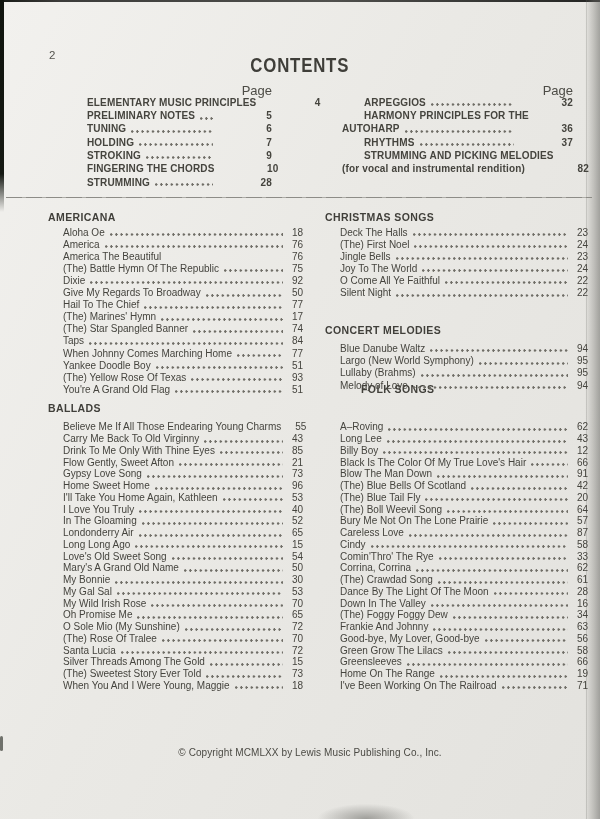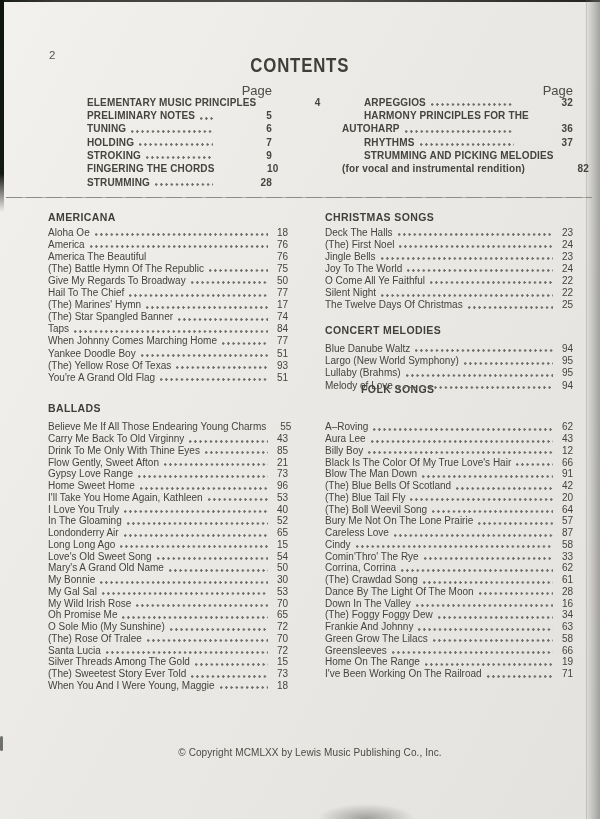--- a/index.html
+++ b/index.html
@@ -28,21 +28,21 @@
   .fm{position:absolute;top:95px;}
   .fm.l{left:48px;width:224px;}
   .fm.r{left:325px;width:248px;}
   .fm .row{height:13.3px;}
   .fm .t,.fm .pg{font-weight:700;letter-spacing:.15px;padding-left:39px;}
 
   .divider{position:absolute;top:197px;left:6px;width:586px;height:1px;
     background:repeating-linear-gradient(90deg,#8d8c87 0 16px,#aeada8 16px 20px);}
 
   .heading{position:absolute;font-size:10.5px;font-weight:700;letter-spacing:.4px;color:#403f3a;line-height:1;}
-  .songs{position:absolute;}
+  .songs{position:absolute;margin-left:15px;}
   .songs.colL{width:240px;left:48px;}
   .songs.colR{width:248px;left:325px;}
   #list-americana{top:226px;}  #list-americana .row{height:12.1px;}
   #list-christmas{top:226px;}  #list-christmas .row{height:12.1px;}
   #list-concert{top:342px;}    #list-concert .row{height:12.3px;}
   #list-ballads{top:421px;}    #list-ballads .row{height:11.75px;}
   #list-folk{top:421px;}       #list-folk .row{height:11.75px;}
 
   .row{display:flex;align-items:flex-end;font-size:10px;}
   .row .t{white-space:nowrap;line-height:1.15;}
@@ -198,20 +198,25 @@
     <span class="t">America The Beautiful</span>
     <span class="leader no-dots"></span>
     <span class="pg">76</span>
   </div>
       <div class="row">
     <span class="t">(The) Battle Hymn Of The Republic</span>
     <span class="leader"></span>
     <span class="pg">75</span>
   </div>
       <div class="row">
+    <span class="t">Dixie</span>
+    <span class="leader"></span>
+    <span class="pg">92</span>
+  </div>
+      <div class="row">
     <span class="t">Give My Regards To Broadway</span>
     <span class="leader"></span>
     <span class="pg">50</span>
   </div>
       <div class="row">
     <span class="t">Hail To The Chief</span>
     <span class="leader"></span>
     <span class="pg">77</span>
   </div>
       <div class="row">
@@ -274,25 +279,20 @@
       <div class="row">
     <span class="t">O Come All Ye Faithful</span>
     <span class="leader"></span>
     <span class="pg">22</span>
   </div>
       <div class="row">
     <span class="t">Silent Night</span>
     <span class="leader"></span>
     <span class="pg">22</span>
   </div>
-      <div class="row">
-    <span class="t">The Twelve Days Of Christmas</span>
-    <span class="leader"></span>
-    <span class="pg">25</span>
-  </div>
     </div>
   <div id="list-concert" class="songs colR">
       <div class="row">
     <span class="t">Blue Danube Waltz</span>
     <span class="leader"></span>
     <span class="pg">94</span>
   </div>
       <div class="row">
     <span class="t">Largo (New World Symphony)</span>
     <span class="leader"></span>
@@ -324,21 +324,21 @@
     <span class="t">Drink To Me Only With Thine Eyes</span>
     <span class="leader"></span>
     <span class="pg">85</span>
   </div>
       <div class="row">
     <span class="t">Flow Gently, Sweet Afton</span>
     <span class="leader"></span>
     <span class="pg">21</span>
   </div>
       <div class="row">
-    <span class="t">Gypsy Love Range</span>
+    <span class="t">Gypsy Love Song</span>
     <span class="leader"></span>
     <span class="pg">73</span>
   </div>
       <div class="row">
     <span class="t">Home Sweet Home</span>
     <span class="leader"></span>
     <span class="pg">96</span>
   </div>
       <div class="row">
     <span class="t">I'll Take You Home Again, Kathleen</span>
@@ -426,21 +426,21 @@
     <span class="pg">18</span>
   </div>
     </div>
   <div id="list-folk" class="songs colR">
       <div class="row">
     <span class="t">A–Roving</span>
     <span class="leader"></span>
     <span class="pg">62</span>
   </div>
       <div class="row">
-    <span class="t">Aura Lee</span>
+    <span class="t">Long Lee</span>
     <span class="leader"></span>
     <span class="pg">43</span>
   </div>
       <div class="row">
     <span class="t">Billy Boy</span>
     <span class="leader"></span>
     <span class="pg">12</span>
   </div>
       <div class="row">
     <span class="t">Black Is The Color Of My True Love's Hair</span>
@@ -509,20 +509,25 @@
   </div>
       <div class="row">
     <span class="t">(The) Foggy Foggy Dew</span>
     <span class="leader"></span>
     <span class="pg">34</span>
   </div>
       <div class="row">
     <span class="t">Frankie And Johnny</span>
     <span class="leader"></span>
     <span class="pg">63</span>
+  </div>
+      <div class="row">
+    <span class="t">Good-bye, My Lover, Good-bye</span>
+    <span class="leader"></span>
+    <span class="pg">56</span>
   </div>
       <div class="row">
     <span class="t">Green Grow The Lilacs</span>
     <span class="leader"></span>
     <span class="pg">58</span>
   </div>
       <div class="row">
     <span class="t">Greensleeves</span>
     <span class="leader"></span>
     <span class="pg">66</span>

